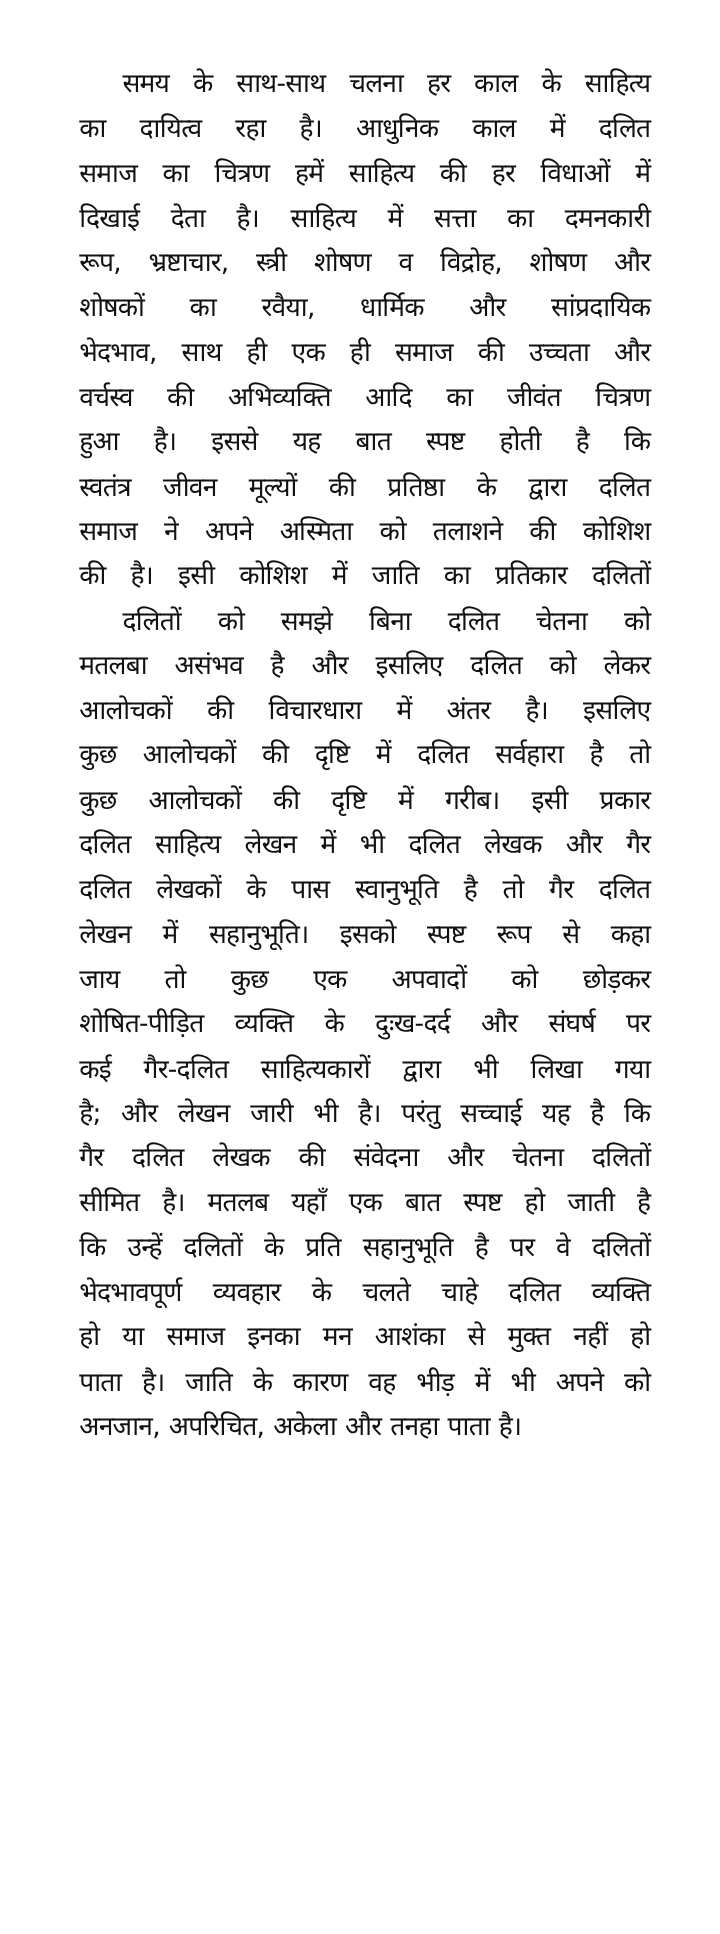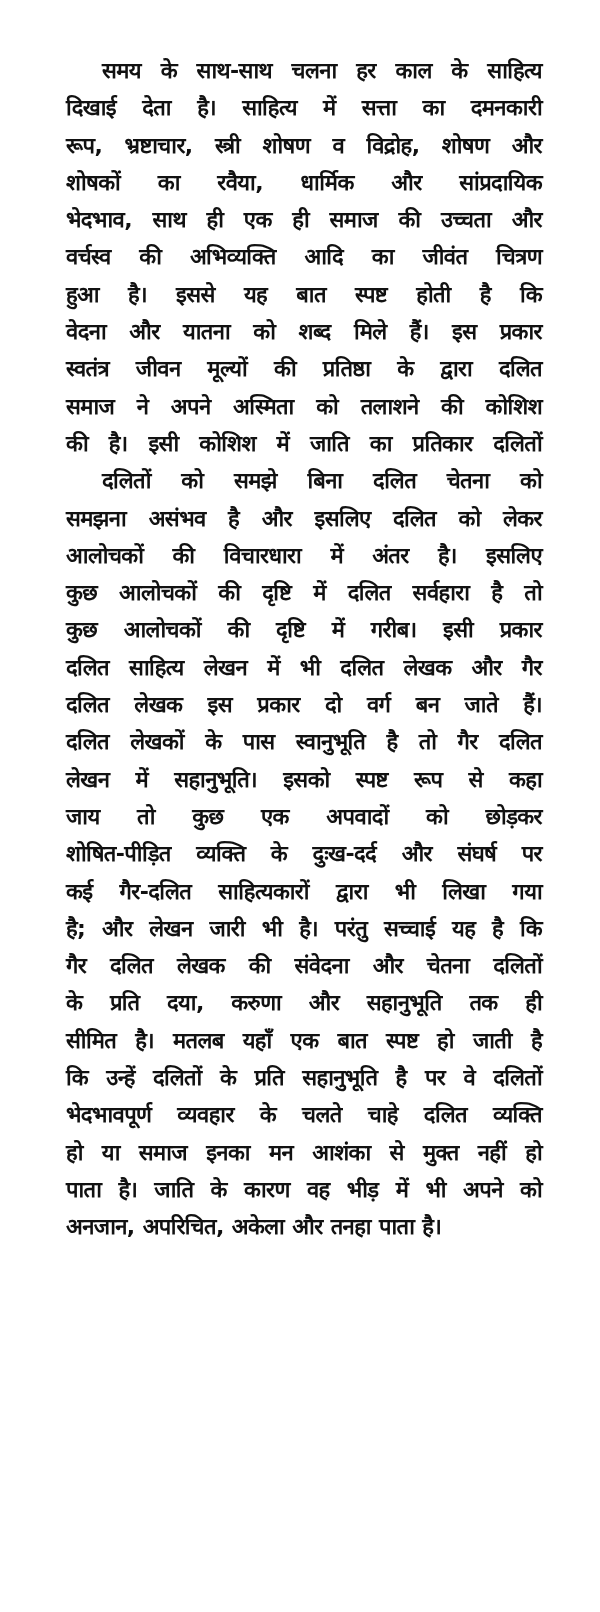--- a/index.html
+++ b/index.html
@@ -19,68 +19,67 @@
     position: absolute;
     left: 66px;
     top: 52px;
     width: 476px;
   }
   .line {
     display: block;
     height: 37.3px;
     line-height: 37.3px;
     font-size: 22px;
-    font-weight: bold;
+    font-weight: normal;
     white-space: nowrap;
     text-align: justify;
     text-align-last: justify;
     letter-spacing: -0.6px;
     word-spacing: 1px;
   }
   .line.indent {
     padding-left: 36px;
   }
   .line.last {
     text-align-last: left;
   }
 </style>
 </head>
 <body>
 
 <div class="page">
   <div>
     <span class="line indent">समय के साथ-साथ चलना हर काल के साहित्य</span>
+    <span class="line">का दायित्व रहा है। आधुनिक काल में दलित</span>
+    <span class="line">समाज का चित्रण हमें साहित्य की हर विधाओं में</span>
     <span class="line">दिखाई देता है। साहित्य में सत्ता का दमनकारी</span>
     <span class="line">रूप, भ्रष्टाचार, स्त्री शोषण व विद्रोह, शोषण और</span>
     <span class="line">शोषकों का रवैया, धार्मिक और सांप्रदायिक</span>
     <span class="line">भेदभाव, साथ ही एक ही समाज की उच्चता और</span>
     <span class="line">वर्चस्व की अभिव्यक्ति आदि का जीवंत चित्रण</span>
     <span class="line">हुआ है। इससे यह बात स्पष्ट होती है कि</span>
-    <span class="line">वेदना और यातना को शब्द मिले हैं। इस प्रकार</span>
     <span class="line">स्वतंत्र जीवन मूल्यों की प्रतिष्ठा के द्वारा दलित</span>
     <span class="line">समाज ने अपने अस्मिता को तलाशने की कोशिश</span>
     <span class="line">की है। इसी कोशिश में जाति का प्रतिकार दलितों</span>
   </div>
 
   <div>
     <span class="line indent">दलितों को समझे बिना दलित चेतना को</span>
-    <span class="line">समझना असंभव है और इसलिए दलित को लेकर</span>
+    <span class="line">मतलबा असंभव है और इसलिए दलित को लेकर</span>
     <span class="line">आलोचकों की विचारधारा में अंतर है। इसलिए</span>
     <span class="line">कुछ आलोचकों की दृष्टि में दलित सर्वहारा है तो</span>
     <span class="line">कुछ आलोचकों की दृष्टि में गरीब। इसी प्रकार</span>
     <span class="line">दलित साहित्य लेखन में भी दलित लेखक और गैर</span>
-    <span class="line">दलित लेखक इस प्रकार दो वर्ग बन जाते हैं।</span>
     <span class="line">दलित लेखकों के पास स्वानुभूति है तो गैर दलित</span>
     <span class="line">लेखन में सहानुभूति। इसको स्पष्ट रूप से कहा</span>
     <span class="line">जाय तो कुछ एक अपवादों को छोड़कर</span>
     <span class="line">शोषित-पीड़ित व्यक्ति के दुःख-दर्द और संघर्ष पर</span>
     <span class="line">कई गैर-दलित साहित्यकारों द्वारा भी लिखा गया</span>
     <span class="line">है; और लेखन जारी भी है। परंतु सच्चाई यह है कि</span>
     <span class="line">गैर दलित लेखक की संवेदना और चेतना दलितों</span>
-    <span class="line">के प्रति दया, करुणा और सहानुभूति तक ही</span>
     <span class="line">सीमित है। मतलब यहाँ एक बात स्पष्ट हो जाती है</span>
     <span class="line">कि उन्हें दलितों के प्रति सहानुभूति है पर वे दलितों</span>
     <span class="line">भेदभावपूर्ण व्यवहार के चलते चाहे दलित व्यक्ति</span>
     <span class="line">हो या समाज इनका मन आशंका से मुक्त नहीं हो</span>
     <span class="line">पाता है। जाति के कारण वह भीड़ में भी अपने को</span>
     <span class="line last">अनजान, अपरिचित, अकेला और तनहा पाता है।</span>
   </div>
 
 </div>
 

